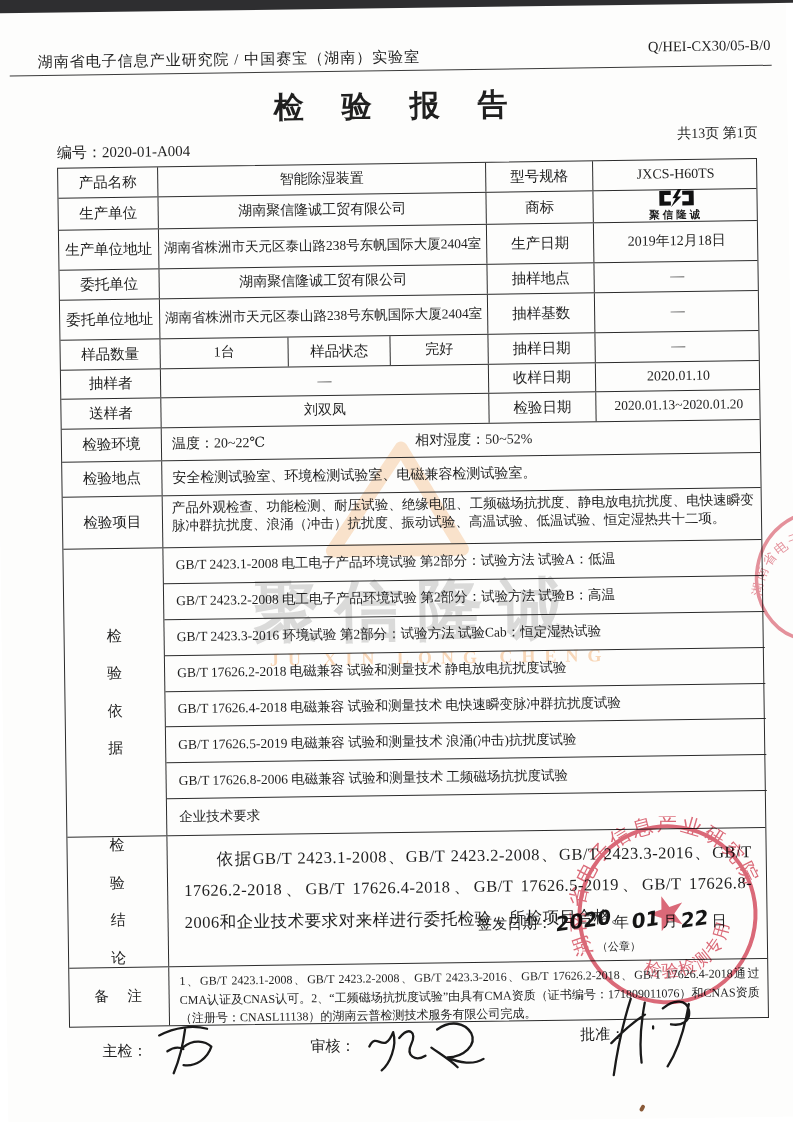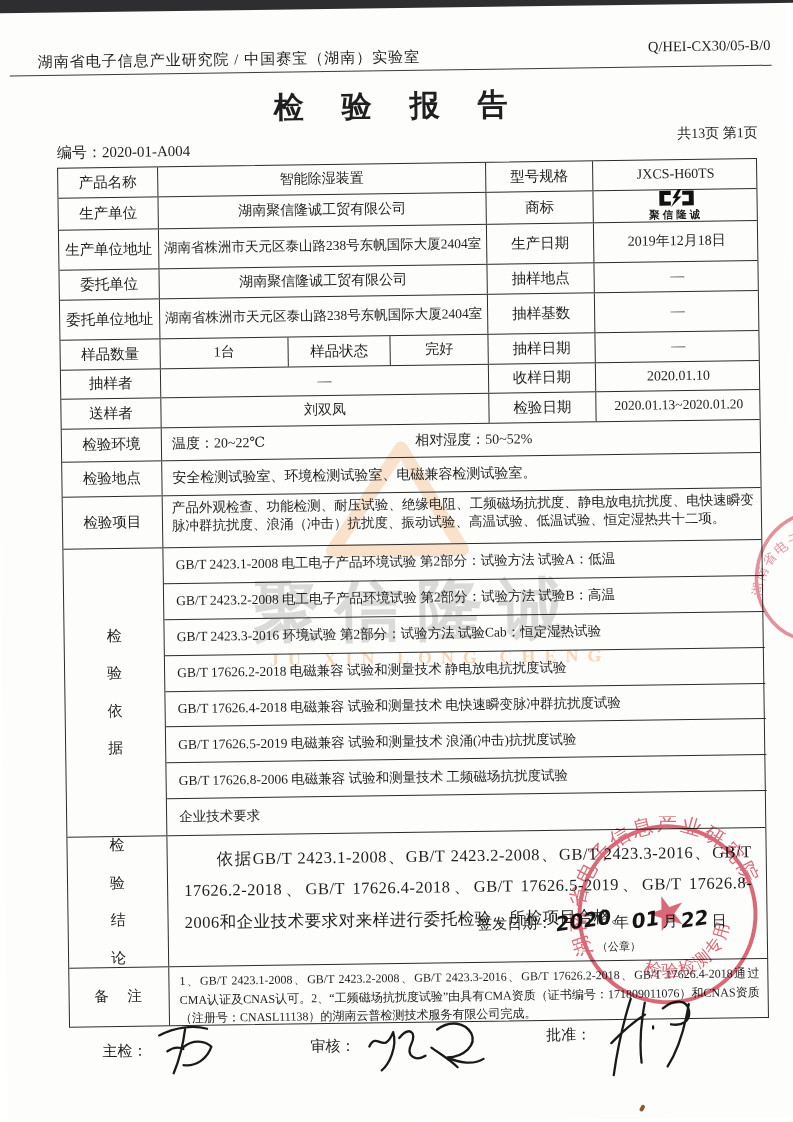--- a/index.html
+++ b/index.html
@@ -222,21 +222,21 @@
   <div class="f-label" style="left:95px;top:1038px">主检：</div>
   <svg class="sig" style="left:146px;top:1014px" width="80" height="62" viewBox="0 0 80 62">
     <path d="M6 18 C 22 10, 40 8, 54 12 M32 12 C 30 26, 26 42, 20 56 M30 30 C 40 22, 52 24, 58 30 C 54 42, 42 50, 30 48 M14 34 C 20 30, 26 30, 30 32"></path>
   </svg>
 
   <div class="f-label" style="left:303px;top:1036px">审核：</div>
   <svg class="sig" style="left:352px;top:1012px" width="130" height="68" viewBox="0 0 130 68">
     <path d="M10 34 C 18 18, 24 44, 34 20 C 38 34, 30 52, 22 58 M40 26 C 50 14, 58 20, 52 32 C 46 44, 56 50, 66 44 M78 18 C 92 8, 106 12, 112 22 C 118 34, 104 46, 88 46 C 100 52, 114 54, 124 48 M72 36 C 80 42, 90 48, 98 56"></path>
   </svg>
 
-  <div class="f-label" style="left:539px;top:1028px">批准：</div>
+  <div class="f-label" style="left:573px;top:1028px">批准：</div>
   <svg class="sig" style="left:594px;top:996px" width="100" height="90" viewBox="0 0 100 90">
     <path d="M30 6 C 22 30, 16 56, 12 82 M10 50 C 22 38, 34 28, 44 22 M44 10 C 40 30, 38 52, 40 70 M52 34 L52 36 M62 16 C 74 6, 86 8, 88 18 C 90 30, 80 34, 70 32 M88 12 C 84 34, 78 56, 66 74"></path>
   </svg>
 
   <svg class="seal-main" width="232" height="196" viewBox="0 0 232 196">
     <g transform="rotate(-18 116 98)">
       <circle cx="116" cy="98" r="88" fill="none" stroke="#d5495b" stroke-width="4"></circle>
       <path id="sealTopArc" d="M 43.3 140 A 84 84 0 1 1 188.7 140" fill="none"></path>
       <text fill="#d5495b" font-size="20" letter-spacing="3" font-family="Liberation Serif,serif">
         <textPath href="#sealTopArc" startOffset="9%">湖南省电子信息产业研究院</textPath>

